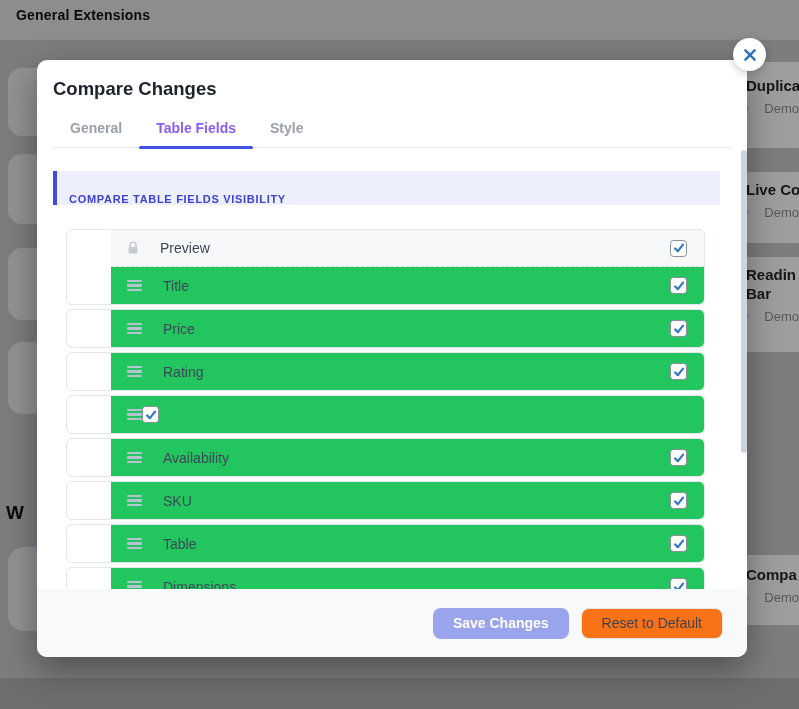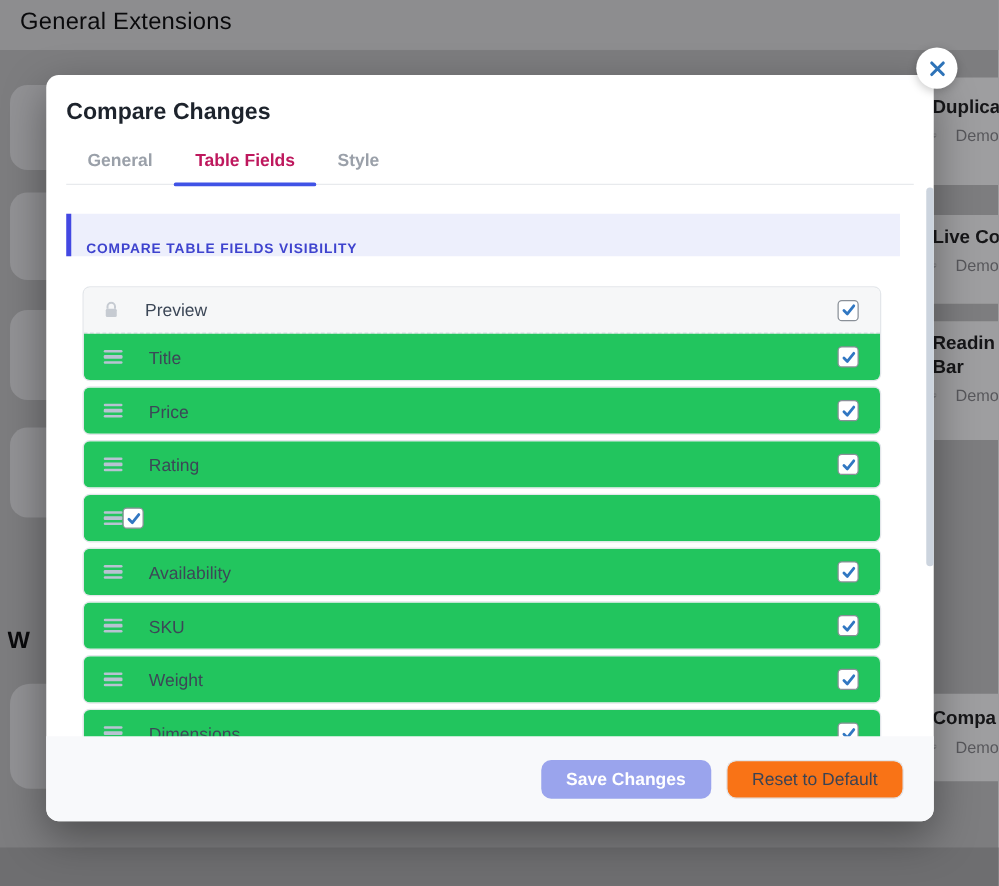--- a/index.html
+++ b/index.html
@@ -3,21 +3,21 @@
 <meta charset="utf-8">
 <style>
   * { margin:0; padding:0; box-sizing:border-box; }
   html,body { width:799px; height:709px; overflow:hidden;
     font-family:"Liberation Sans", sans-serif; }
   body { position:relative; background:#7d7d7f; }
 
   
   .bg-topband { position:absolute; left:0; top:0; width:799px; height:40px; background:#8d8d8f; }
   .bg-bottomband { position:absolute; left:0; top:678px; width:799px; height:31px; background:#6e6e70; }
-  .bg-title { position:absolute; left:16px; top:7px; font-size:19px; font-weight:400; color:#0a0a0c; letter-spacing:.2px; }
+  .bg-title { position:absolute; left:16px; top:7px; font-size:14px; font-weight:700; color:#0a0a0c; letter-spacing:.2px; }
   .bg-subtitle { position:absolute; left:6px; top:502px; width:32px; overflow:hidden; font-size:19px; font-weight:700; color:#0a0a0c; white-space:nowrap; }
   .bg-shape { position:absolute; left:8px; width:64px; background:#929295; border-radius:14px; }
   .bg-shape.s1{top:68px;height:68px} .bg-shape.s2{top:154px;height:70px}
   .bg-shape.s3{top:248px;height:72px} .bg-shape.s4{top:342px;height:72px}
   .bg-shape.s5{top:547px;height:84px;width:70px;border-radius:16px}
   .bg-card { position:absolute; left:745px; width:54px; background:#9e9ea0; overflow:visible; }
   .bg-card .bg-card-title { font-size:15px; font-weight:700; color:#161618; line-height:19px; width:60px; }
   .bg-card .bg-card-title.nowrap { white-space:nowrap; }
   .bg-demo { display:flex; align-items:center; gap:15px; margin-top:6px; }
   .bg-demo span { font-size:13px; color:#58585c; white-space:nowrap; }
@@ -30,29 +30,29 @@
   .modal { position:absolute; left:37px; top:60px; width:710px; height:597px;
     background:#ffffff; border-radius:10px; box-shadow:0 12px 34px rgba(0,0,0,.38); }
   .modal-close { position:absolute; top:-22px; left:696px; width:33px; height:33px;
     background:#fff; border:none; border-radius:50%; cursor:pointer;
     box-shadow:0 2px 8px rgba(0,0,0,.22); display:flex; align-items:center; justify-content:center; }
   .modal-title { padding:18px 16px 12px 16px; font-size:18.5px; font-weight:700; color:#1d232c; }
 
   .tabs { display:flex; margin:0 16px 0 16px; border-bottom:1px solid #e8eaed; }
   .tab { padding:8px 17px 11px 17px; font-size:14px; font-weight:600; color:#9aa0a9;
     background:none; border:none; cursor:pointer; font-family:inherit; position:relative; }
-  .tab.active { color:#be185d; }
+  .tab.active { color:#8b5cf6; }
   .tab.active::after { content:""; position:absolute; left:0; right:0; bottom:-2px; height:3px; background:#4053e6; border-radius:2px; }
 
   .section-banner { margin:23px 27px 0 16px; height:34px; background:#edeffc;
     border-left:4px solid #4348e2; display:flex; align-items:flex-end; padding-left:12px; }
   .section-banner span { font-size:11px; font-weight:700; letter-spacing:.7px; color:#3e43ce; }
 
   .fields-list { margin:24px 0 0 29px; width:639px; }
-  .field-card { border:1px solid #e3e6ea; border-radius:6px; background:#fff; margin-bottom:4px; overflow:hidden; }
+  .field-card { border:1px solid #e3e6ea; border-radius:6px; background:#fff; margin-bottom:4px; overflow:hidden;padding-left:44px; }
   .field-row { height:37px; display:flex; align-items:center; padding:0 17px 0 16px; background:#22c55e; }
   .field-row.locked { background:#f6f7f8; }
   .field-row.divided { border-bottom:1px dashed #d7dce2; }
   .field-label { margin-left:21px; font-size:14px; color:#3c4757; flex:1; }
   .drag-handle { width:15px; height:11px; display:flex; flex-direction:column; justify-content:space-between; cursor:grab; }
   .drag-handle i { display:block; height:2.2px; background:#b8c3d2; border-radius:1px; }
   .checkbox { width:17px; height:17px; border:1px solid #8a9098; border-radius:3.5px; background:#fff;
     display:flex; align-items:center; justify-content:center; cursor:pointer; flex:0 0 auto; }
 
   .scroll-thumb { position:absolute; right:0; top:90px; width:6px; height:303px;
@@ -244,21 +244,21 @@
           </span>
         </div>
       </div>
       <div class="field-card">
         <div class="field-row">
           <span class="drag-handle">
             <i></i>
             <i></i>
             <i></i>
           </span>
-          <span class="field-label">Weight</span>
+          <span class="field-label">Table</span>
           <span class="checkbox">
             <svg width="12" height="12" viewBox="0 0 14 14">
               <path d="M2.5 7.5l3.2 3.2 6-7.6" stroke="#3177c2" stroke-width="2.6" fill="none" stroke-linecap="round" stroke-linejoin="round"></path>
             </svg>
           </span>
         </div>
       </div>
       <div class="field-card">
         <div class="field-row">
           <span class="drag-handle">

